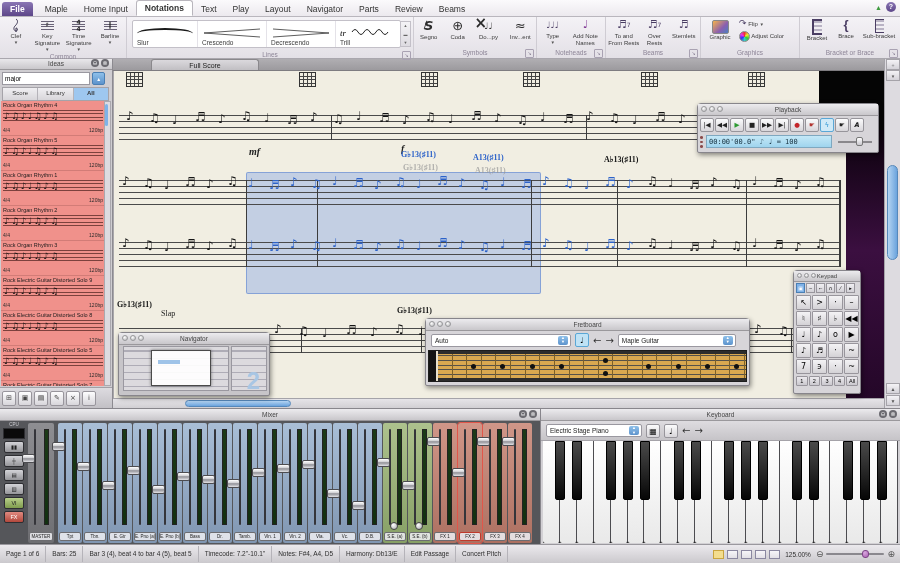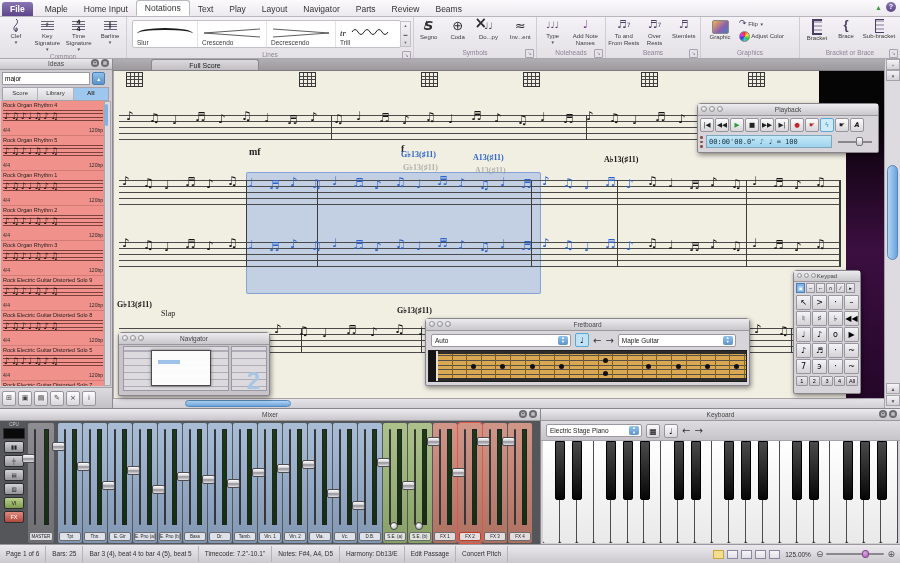--- a/index.html
+++ b/index.html
@@ -2,21 +2,21 @@
 <html><head>
 <meta charset="utf-8">
 <style>
   html,body{margin:0;padding:0;background:#777;}
   #app{position:relative;width:900px;height:563px;background:#cfcdd1;font-family:"Liberation Sans",sans-serif;overflow:hidden;font-size:8px;}
   .ni{font-family:"DejaVu Sans",sans-serif;}
   
   #tabrow{position:absolute;left:0;top:0;right:0;height:16px;background:linear-gradient(#fbfafc,#ece9ee);border-bottom:1px solid #b9b6bd;display:flex;align-items:flex-end;padding-left:2px;z-index:30;}
   .tab{font-size:8.5px;color:#333;padding:2px 8px 2px;border-radius:3px 3px 0 0;white-space:nowrap;}
   .tab.file{background:linear-gradient(#8a76b4,#5d4689);color:#fff;font-weight:bold;margin-right:4px;}
-  .tab.active{background:#fff;border:1px solid #b9b6bd;border-bottom:1px solid #fff;font-weight:normal;}
+  .tab.active{background:#fff;border:1px solid #b9b6bd;border-bottom:1px solid #fff;font-weight:bold;}
   #ribbon-corner{position:absolute;right:4px;top:2px;display:flex;gap:4px;align-items:center;}
   #help-btn{width:10px;height:10px;border-radius:50%;background:linear-gradient(#8a76b4,#5d4689);color:#fff;font-size:7px;text-align:center;line-height:10px;font-weight:bold;}
   #collapse-btn{color:#3f9b3f;font-size:7px;}
   #ribbon-body{position:absolute;left:0;top:17px;right:0;height:41px;background:linear-gradient(#f4f2f6,#e3e0e6);border-bottom:1px solid #aaa7ae;display:flex;z-index:30;}
   .rgroup{position:relative;height:100%;border-right:1px solid #cfccd3;display:flex;flex-direction:column;box-sizing:border-box;}
   .ritems{flex:1;display:flex;align-items:flex-start;justify-content:space-evenly;padding-top:1px;}
   .rlabelrow{height:10px;font-size:6.5px;color:#8d8597;text-align:center;line-height:9px;position:relative;}
   .launcher{position:absolute;right:2px;top:1px;width:7px;height:7px;border:1px solid #a9a2b2;color:#8d8597;font-size:5px;line-height:6px;text-align:center;border-radius:1px;}
   .ritem{width:31px;text-align:center;font-size:6px;color:#3a3a3a;line-height:1.15;}
   .ricon{height:15px;display:flex;align-items:center;justify-content:center;font-size:11px;color:#3a3450;font-family:"DejaVu Sans",sans-serif;}
@@ -66,21 +66,21 @@
   #desk-black{position:absolute;left:705px;top:0;width:66px;height:82px;background:#050505;}
   #desk-purple{position:absolute;left:732px;top:60px;width:39px;bottom:0;background:linear-gradient(to bottom,#0c020d,#3b0f40 45%,#240728);}
   .staff{position:absolute;height:25px;background:repeating-linear-gradient(to bottom,#4a4a4a 0,#4a4a4a 1px,transparent 1px,transparent 6px);}
   .barline{position:absolute;width:1px;background:#3c3c3c;}
   .note{position:absolute;font-size:12px;color:#151515;font-family:"DejaVu Sans",sans-serif;line-height:1;}
   .note.sel{color:#2c62c9;}
   #sel-box{position:absolute;left:132px;top:102px;width:293px;height:120px;background:rgba(122,158,228,.38);border:1px solid rgba(84,124,204,.55);border-radius:2px;}
   .chord{position:absolute;font-family:"Liberation Serif",serif;font-weight:bold;font-size:8px;color:#151515;white-space:nowrap;}
   .chord.blue{color:#2c62c9;}
   .chord.ghost{color:#9a9a9a;opacity:.75;}
-  .dyn{position:absolute;font-family:"Liberation Serif",serif;font-weight:bold;font-size:10px;color:#222;}
+  .dyn{position:absolute;font-family:"Liberation Serif",serif;font-style:italic;font-weight:bold;font-size:10px;color:#222;}
   .tech{position:absolute;font-family:"Liberation Serif",serif;font-size:8px;color:#222;}
   .ggrid{position:absolute;width:15px;height:13px;border:1px solid #333;background:repeating-linear-gradient(to bottom,transparent 0 2.8px,#444 2.8px 3.6px),repeating-linear-gradient(to right,transparent 0 3.2px,#444 3.2px 4px);}
   
   #hscroll{position:absolute;left:113px;top:398px;width:771px;height:10px;background:linear-gradient(#e6e4e8,#cfcdd1);border-top:1px solid #a5a3a9;z-index:6;}
   #hthumb{position:absolute;left:72px;top:1px;width:106px;height:7px;border-radius:4px;background:linear-gradient(#b4d4f2,#6ba3dd);border:1px solid #5588bb;box-sizing:border-box;}
   #vscroll{position:absolute;left:884px;top:58px;width:16px;height:350px;background:#dddbe0;border-left:1px solid #a5a3a9;box-sizing:border-box;z-index:6;}
   .vsbtn{width:14px;height:11px;margin:0 0 1px 0;background:linear-gradient(#f4f3f6,#d4d2d8);border:1px solid #a5a3a9;box-sizing:border-box;font-size:5px;text-align:center;line-height:10px;color:#555;}
   #vthumb{position:absolute;left:2px;top:107px;width:11px;height:95px;border-radius:6px;background:linear-gradient(to right,#b4d4f2,#6ba3dd);border:1px solid #5588bb;box-sizing:border-box;}
   #vs-bottom{position:absolute;bottom:1px;left:1px;}
   

